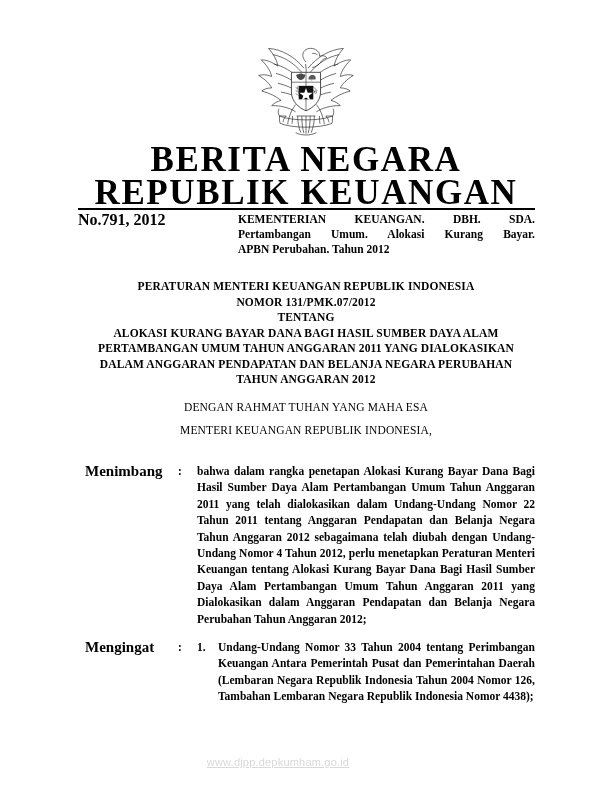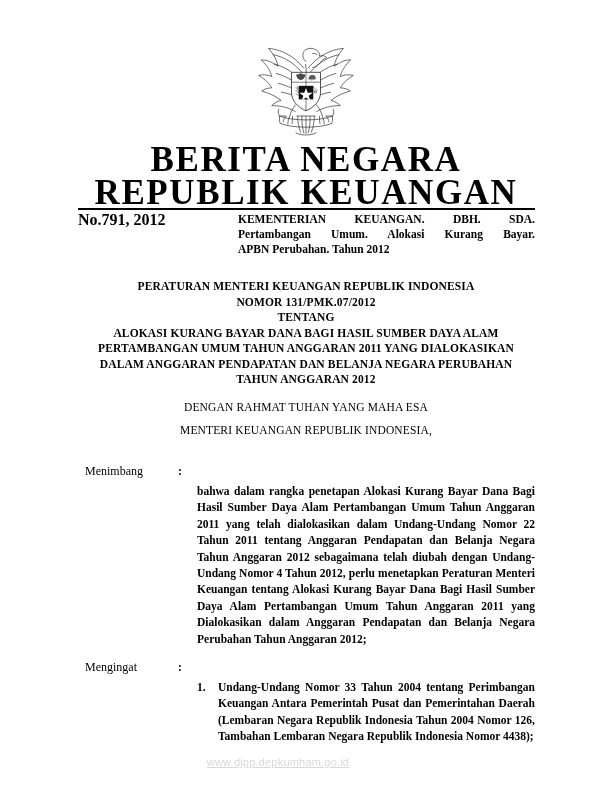--- a/index.html
+++ b/index.html
@@ -138,39 +138,38 @@
     width: 450px;
   }
   .clause {
     display: flex;
     align-items: flex-start;
     margin-bottom: 12px;
   }
   .clause-label {
     flex: 0 0 93px;
     width: 93px;
-    font-size: 12px;
-    font-weight: normal;
+    font-size: 15px;
+    font-weight: bold;
     line-height: 16.4px;
   }
   .clause-colon {
     flex: 0 0 19px;
     width: 19px;
     font-size: 11.5px;
     font-weight: bold;
     line-height: 16.4px;
   }
   .clause-body {
     flex: 1 1 auto;
     font-size: 11.5px;
     font-weight: bold;
     line-height: 16.4px;
     text-align: justify;
     text-align-last: left;
-    margin-top: 20px;
   }
   .clause-body p {
     margin: 0;
     text-align: justify;
     text-align-last: left;
   }
 
   .numbered {
     display: flex;
     align-items: flex-start;

